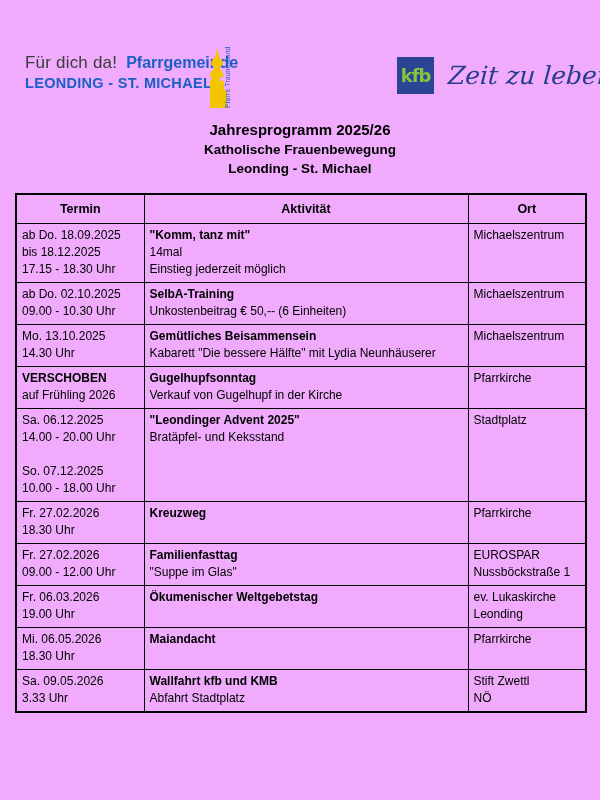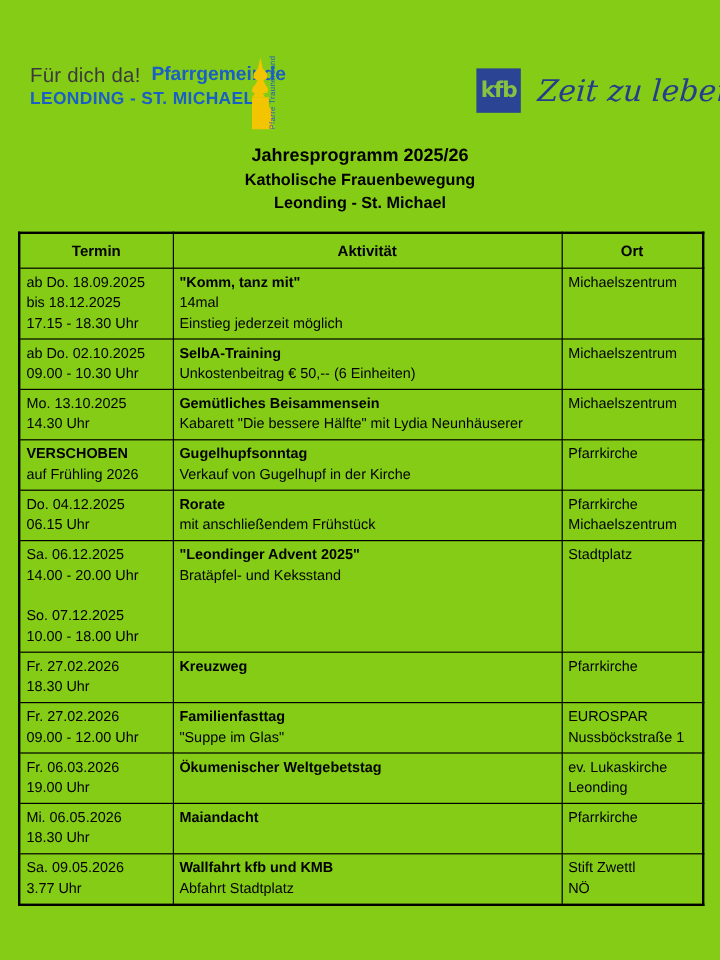--- a/index.html
+++ b/index.html
@@ -1,17 +1,17 @@
 <!DOCTYPE html>
 <html><head>
 <meta charset="utf-8">
 <style>
   html,body { margin:0; padding:0; background:#fff; }
   .page {
-    position:relative; width:600px; height:800px; background:#84cc16;
+    position:relative; width:600px; height:800px; background:#f0abfc;
     font-family:"Liberation Sans", sans-serif; color:#000; overflow:hidden;
   }
 
   
   .logo-left { position:absolute; left:25px; top:53px; }
   .ll-row { display:flex; align-items:flex-end; }
   .ll-slogan { font-size:17px; color:#3b3b3b; letter-spacing:0.2px; }
   .ll-sub { font-size:16px; font-weight:bold; color:#1a5fc5; margin-left:9px; margin-bottom:1px; }
   .ll-name { font-size:14.5px; font-weight:bold; color:#1a5fc5; letter-spacing:0.3px; margin-top:2px; }
 
@@ -154,34 +154,20 @@
           <td>
             <div class="b">Gugelhupfsonntag</div>
             <div>Verkauf von Gugelhupf in der Kirche</div>
           </td>
           <td>
             <div>Pfarrkirche</div>
           </td>
         </tr>
         <tr>
           <td>
-            <div>Do. 04.12.2025</div>
-            <div>06.15 Uhr</div>
-          </td>
-          <td>
-            <div class="b">Rorate</div>
-            <div>mit anschließendem Frühstück</div>
-          </td>
-          <td>
-            <div>Pfarrkirche</div>
-            <div>Michaelszentrum</div>
-          </td>
-        </tr>
-        <tr>
-          <td>
             <div>Sa. 06.12.2025</div>
             <div>14.00 - 20.00 Uhr</div>
             <div>&nbsp;</div>
             <div>So. 07.12.2025</div>
             <div>10.00 - 18.00 Uhr</div>
           </td>
           <td>
             <div class="b">"Leondinger Advent 2025"</div>
             <div>Bratäpfel- und Keksstand</div>
           </td>
@@ -236,21 +222,21 @@
           <td>
             <div class="b">Maiandacht</div>
           </td>
           <td>
             <div>Pfarrkirche</div>
           </td>
         </tr>
         <tr>
           <td>
             <div>Sa. 09.05.2026</div>
-            <div>3.77 Uhr</div>
+            <div>3.33 Uhr</div>
           </td>
           <td>
             <div class="b">Wallfahrt kfb und KMB</div>
             <div>Abfahrt Stadtplatz</div>
           </td>
           <td>
             <div>Stift Zwettl</div>
             <div>NÖ</div>
           </td>
         </tr>

